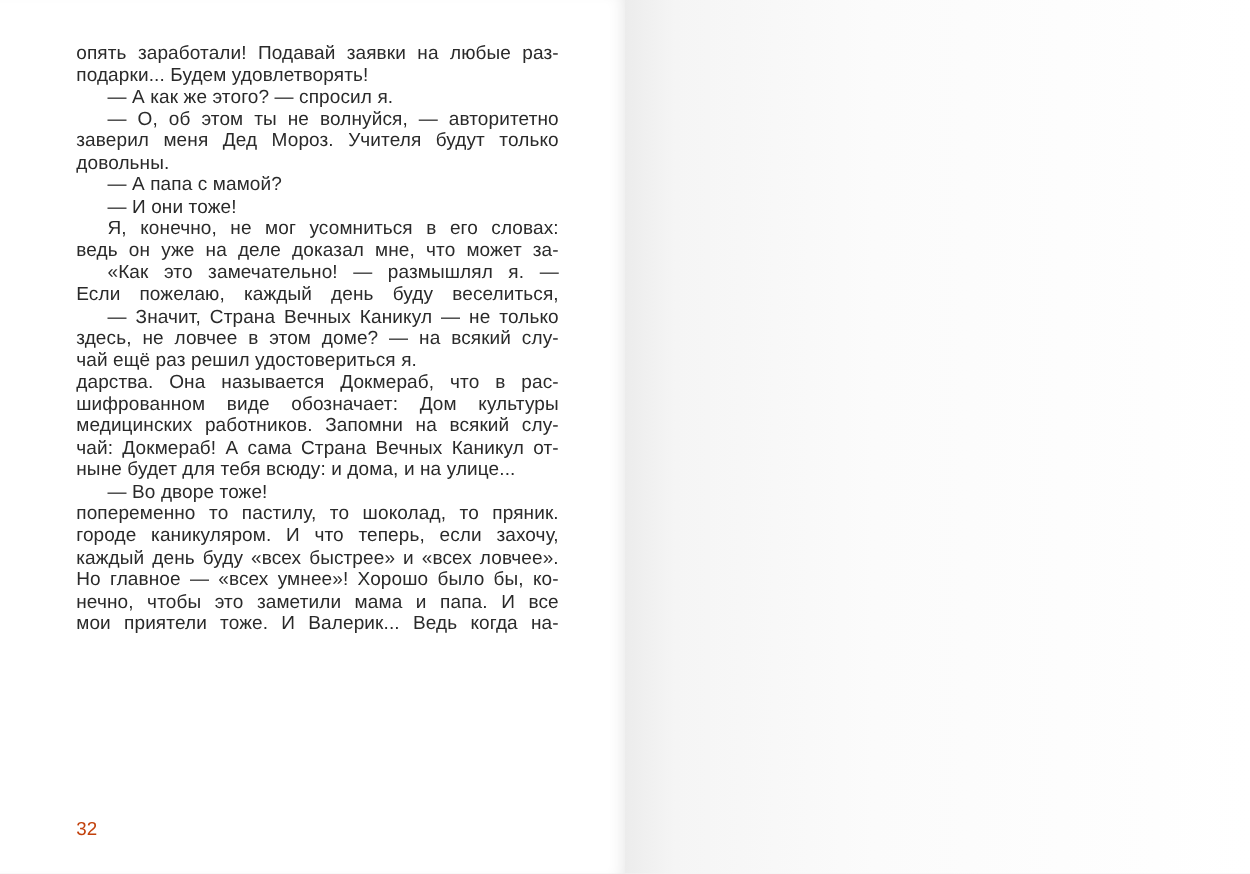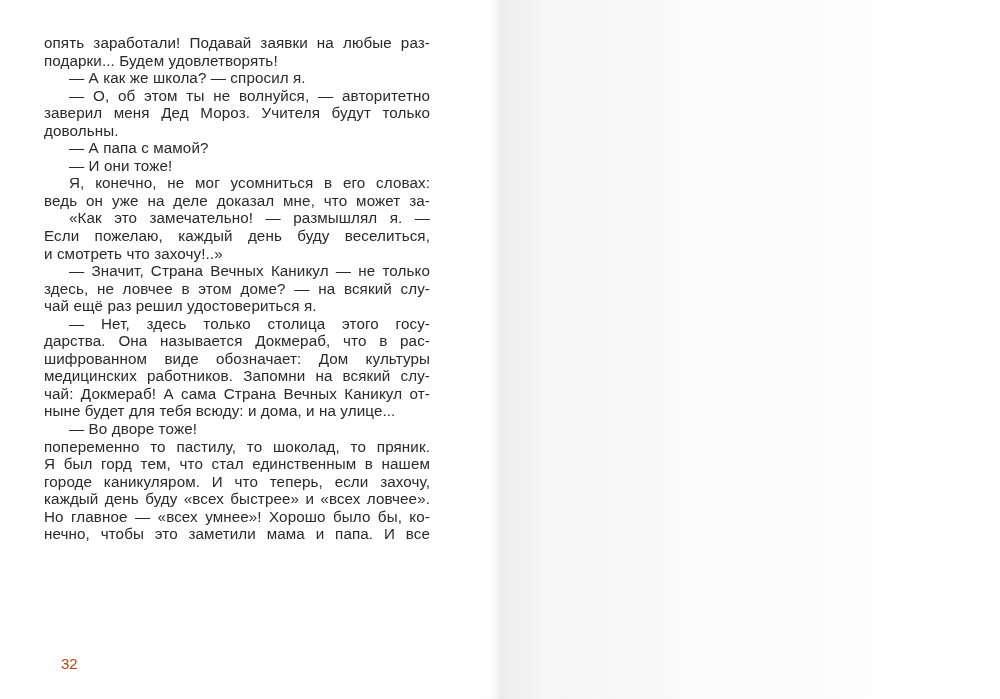--- a/index.html
+++ b/index.html
@@ -7,66 +7,64 @@
   .spread { position: relative; width: 1000px; height: 699px; display: flex; }
   .page-left {
     width: 500px; height: 699px; background: #ffffff; position: relative;
     box-shadow: inset -10px 0 14px -10px rgba(0,0,0,0.12);
   }
   .page-right {
     width: 500px; height: 699px; position: relative;
     background: linear-gradient(90deg, #ececec 0px, #f5f5f5 40px, #fbfbfb 200px, #ffffff 500px);
   }
   .text-block {
-    position: absolute; left: 44px; top: 34px; width: 386px;
+    position: absolute; left: 61px; top: 34px; width: 386px;
     font-family: "Liberation Sans", sans-serif; font-size: 15.2px; line-height: 17.55px; color: #2a2a2a;
   }
   .text-block p { text-align: justify; text-align-last: justify; white-space: nowrap; letter-spacing: 0.1px; }
   .text-block p.last { text-align-last: left; }
   .text-block p.ind { padding-left: 25px; }
   .page-number {
     position: absolute; left: 61px; top: 655px;
     font-family: "Liberation Sans", sans-serif; font-size: 15px; color: #c2410c;
   }
 </style>
 </head>
 <body>
 
 <div class="spread">
   <div class="page-left">
     <div class="text-block" id="left-text">
         <p>опять заработали! Подавай заявки на любые раз-</p>
         <p class="last">подарки... Будем удовлетворять!</p>
-        <p class="ind last">— А как же школа? — спросил я.</p>
+        <p class="ind last">— А как же этого? — спросил я.</p>
         <p class="ind">— О, об этом ты не волнуйся, — авторитетно</p>
         <p>заверил меня Дед Мороз. Учителя будут только</p>
         <p class="last">довольны.</p>
         <p class="ind last">— А папа с мамой?</p>
         <p class="ind last">— И они тоже!</p>
         <p class="ind">Я, конечно, не мог усомниться в его словах:</p>
         <p>ведь он уже на деле доказал мне, что может за-</p>
         <p class="ind">«Как это замечательно! — размышлял я. —</p>
         <p>Если пожелаю, каждый день буду веселиться,</p>
-        <p class="last">и смотреть что захочу!..»</p>
         <p class="ind">— Значит, Страна Вечных Каникул — не только</p>
         <p>здесь, не ловчее в этом доме? — на всякий слу-</p>
         <p class="last">чай ещё раз решил удостовериться я.</p>
-        <p class="ind">— Нет, здесь только столица этого госу-</p>
         <p>дарства. Она называется Докмераб, что в рас-</p>
         <p>шифрованном виде обозначает: Дом культуры</p>
         <p>медицинских работников. Запомни на всякий слу-</p>
         <p>чай: Докмераб! А сама Страна Вечных Каникул от-</p>
         <p class="last">ныне будет для тебя всюду: и дома, и на улице...</p>
         <p class="ind last">— Во дворе тоже!</p>
         <p>попеременно то пастилу, то шоколад, то пряник.</p>
-        <p>Я был горд тем, что стал единственным в нашем</p>
         <p>городе каникуляром. И что теперь, если захочу,</p>
         <p>каждый день буду «всех быстрее» и «всех ловчее».</p>
         <p>Но главное — «всех умнее»! Хорошо было бы, ко-</p>
         <p>нечно, чтобы это заметили мама и папа. И все</p>
+        <p>мои приятели тоже. И Валерик... Ведь когда на-</p>
       </div>
     <div class="page-number">32</div>
   </div>
 
   <div class="page-right">
     
     
   </div>
 </div>
 

